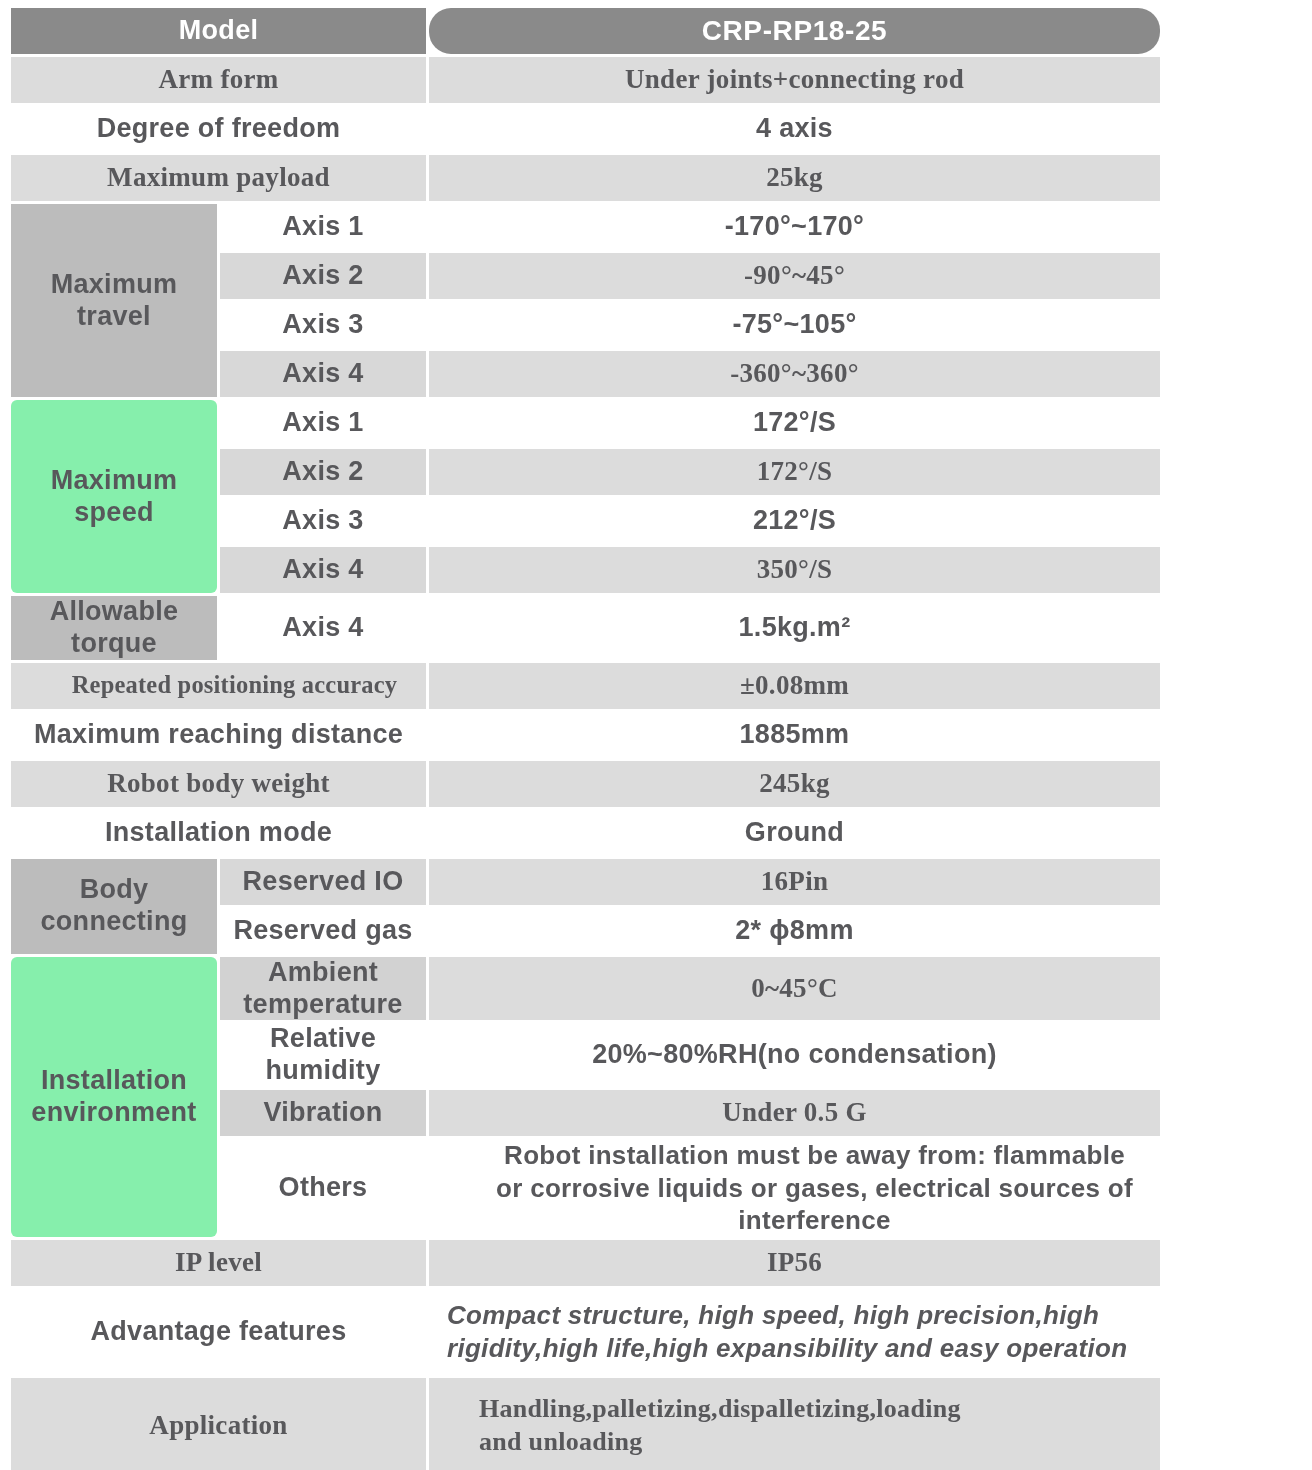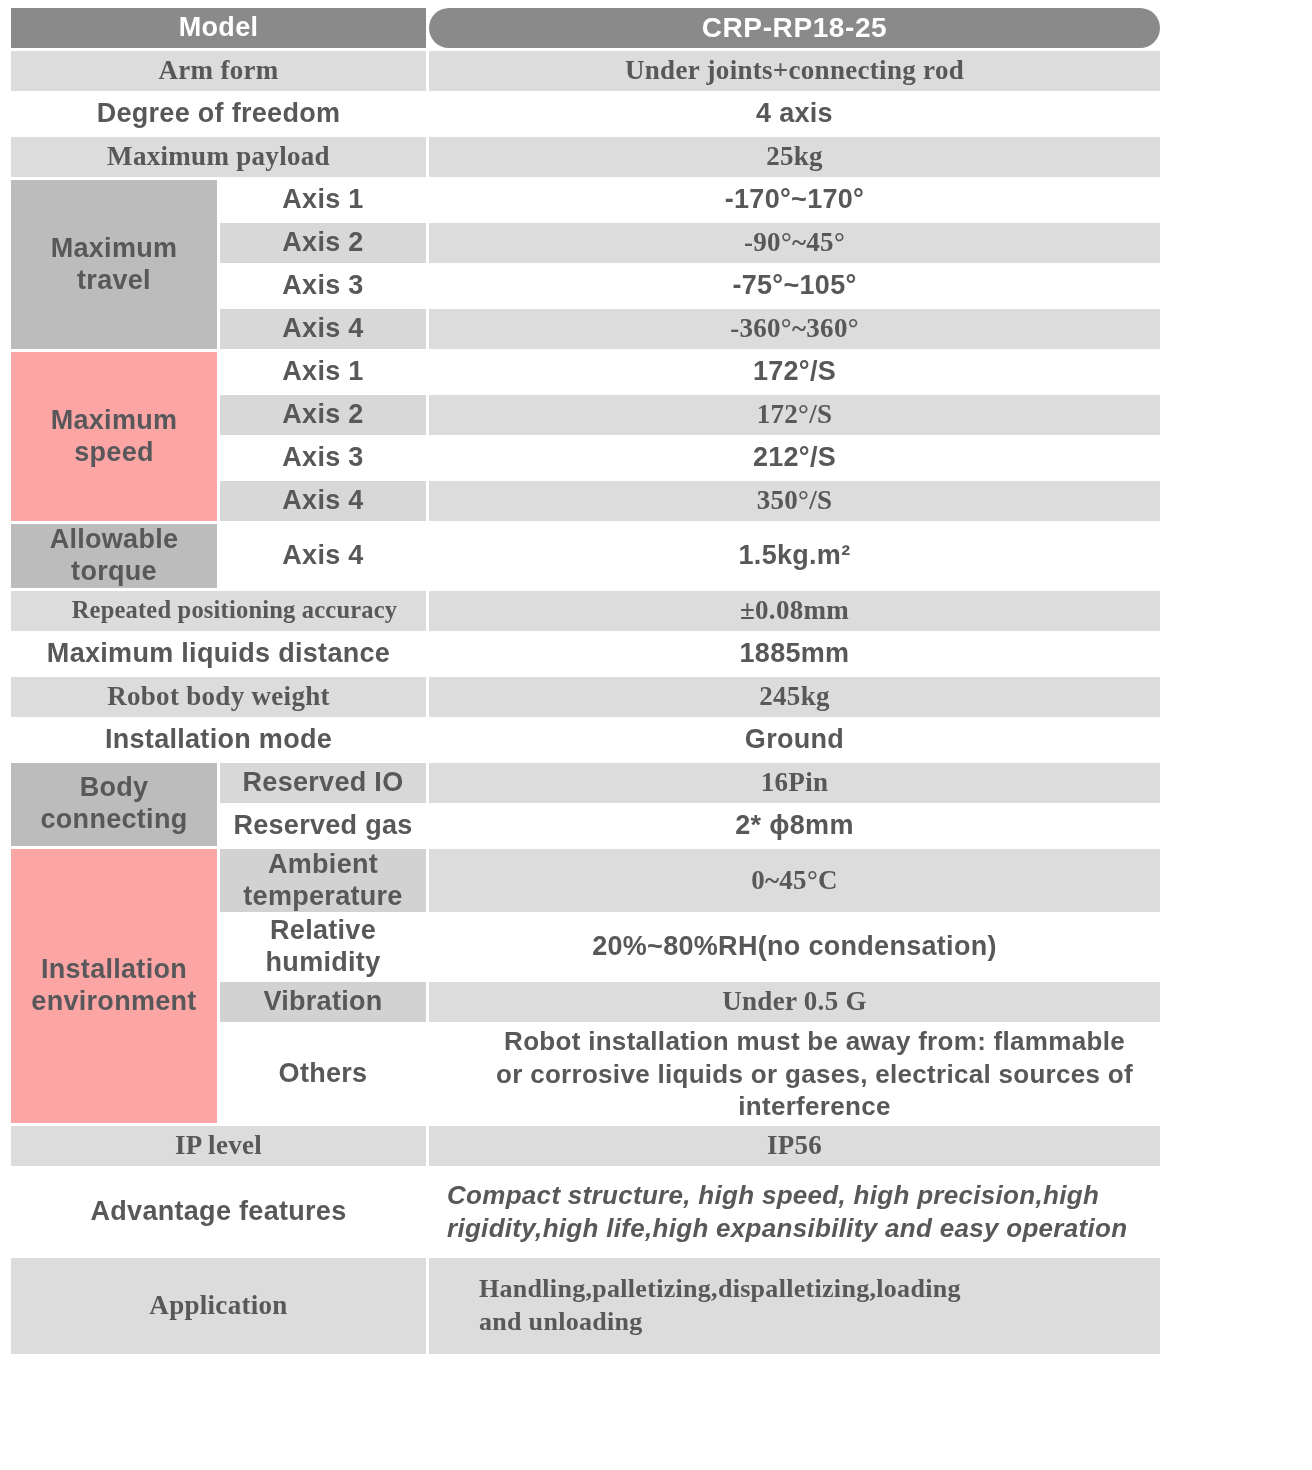--- a/index.html
+++ b/index.html
@@ -19,29 +19,29 @@
   col.c-sub{width:206px;}
   col.c-val{width:731px;}
   td{
     font-size:27px;
     font-weight:700;
     letter-spacing:.3px;
     text-align:center;
     vertical-align:middle;
     line-height:1.18;
     padding:0;
-    height:40px;
+    height:46px;
   }
   
   td.dark{background:#8a8a8a;color:#ffffff;}
   td.gray{background:#dcdcdc;font-family:Liberation Serif, serif;}
   td.sgray{background:#d8d8d8;}
   td.sgray2{background:#d2d2d2;}
   td.gm{background:#bcbcbc;}
-  td.gl{background:#fca5a5;}
+  td.gl{background:#86efac;border-radius:6px;}
   
   tr.h52 > td.rh{height:52px;}
   tr.h84 > td.rh{height:84px;text-align:center;}
   tr.h86 > td.rh{height:86px;}
   tr.h96 > td.rh{height:96px;}
   
   td.nowrap{white-space:nowrap;}
   td.small{font-size:24.5px;letter-spacing:.2px;padding-left:32px;}
   td.multiline{white-space:pre-line;text-align:left;font-size:26px;line-height:1.25;}
   td.pl18{padding-left:18px;font-style:italic;}
@@ -118,21 +118,21 @@
     <td class="gm rh">Allowable torque</td>
     <td class="rh">Axis 4</td>
     <td class="rh">1.5kg.m²</td>
   </tr>
 
   <tr>
     <td colspan="2" class="gray small nowrap rh">Repeated positioning accuracy</td>
     <td class="gray rh">±0.08mm</td>
   </tr>
   <tr>
-    <td colspan="2" class="nowrap rh">Maximum liquids distance</td>
+    <td colspan="2" class="nowrap rh">Maximum reaching distance</td>
     <td class="rh">1885mm</td>
   </tr>
   <tr>
     <td colspan="2" class="gray rh">Robot body weight</td>
     <td class="gray rh">245kg</td>
   </tr>
   <tr>
     <td colspan="2" class="rh">Installation mode</td>
     <td class="rh">Ground</td>
   </tr>

